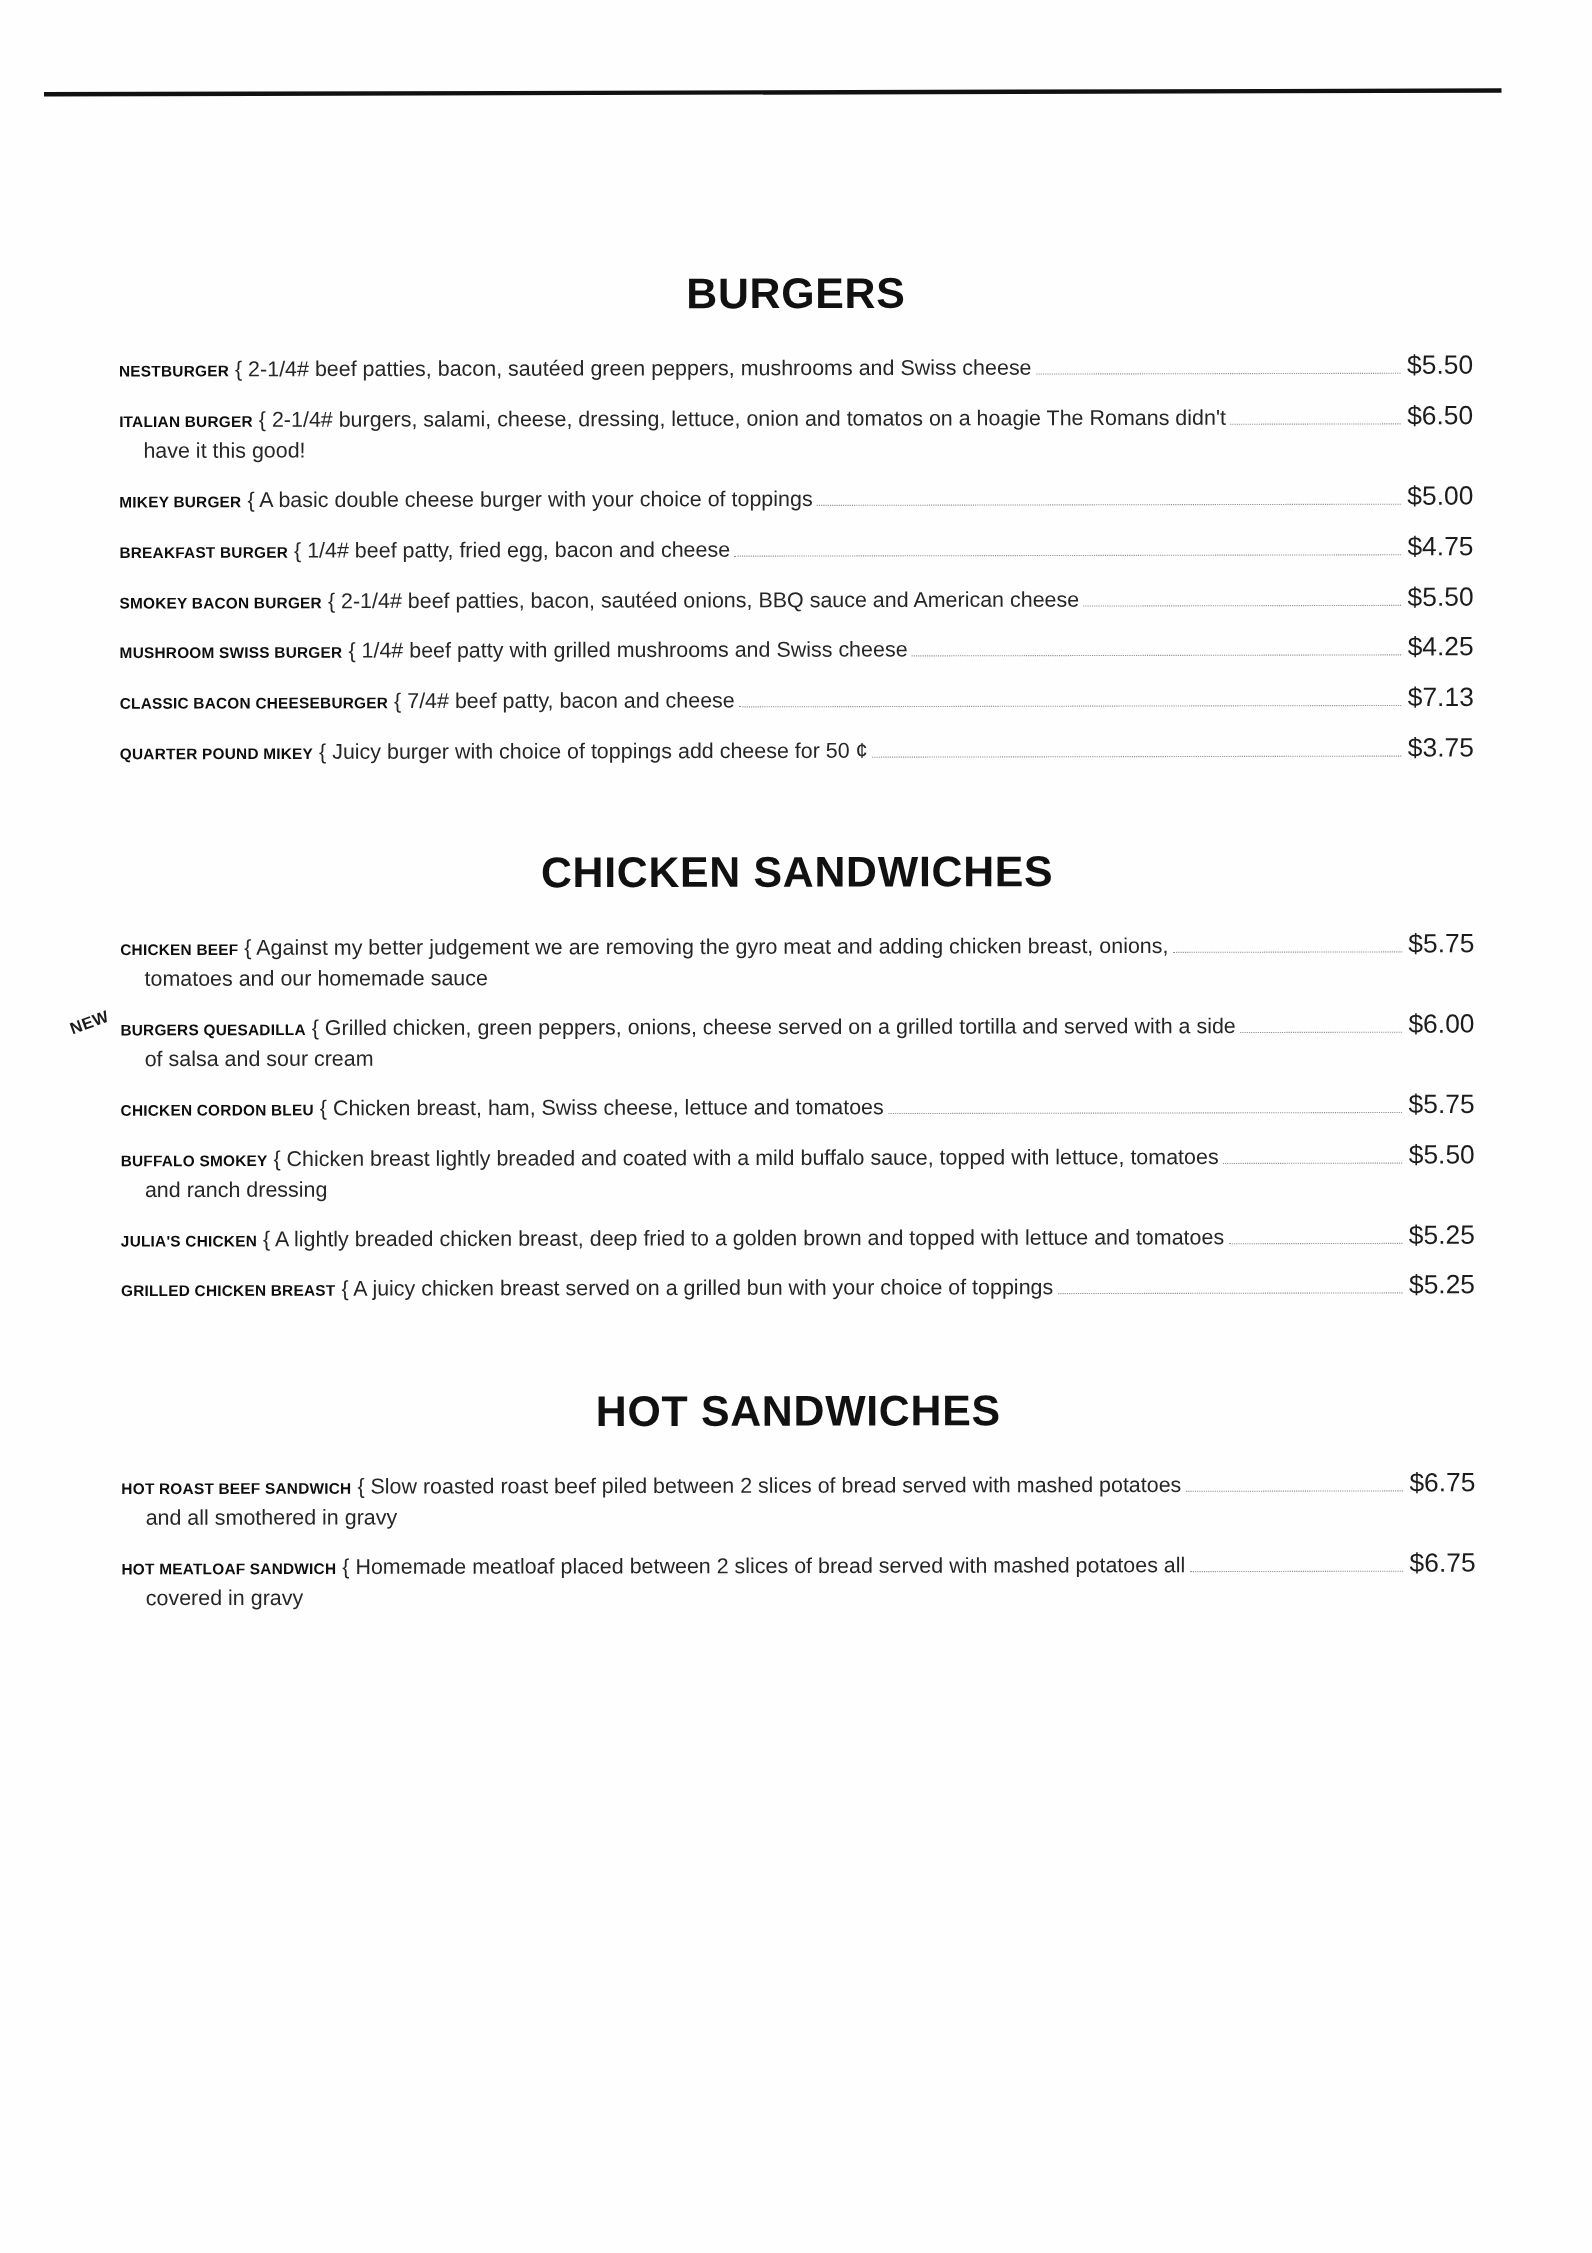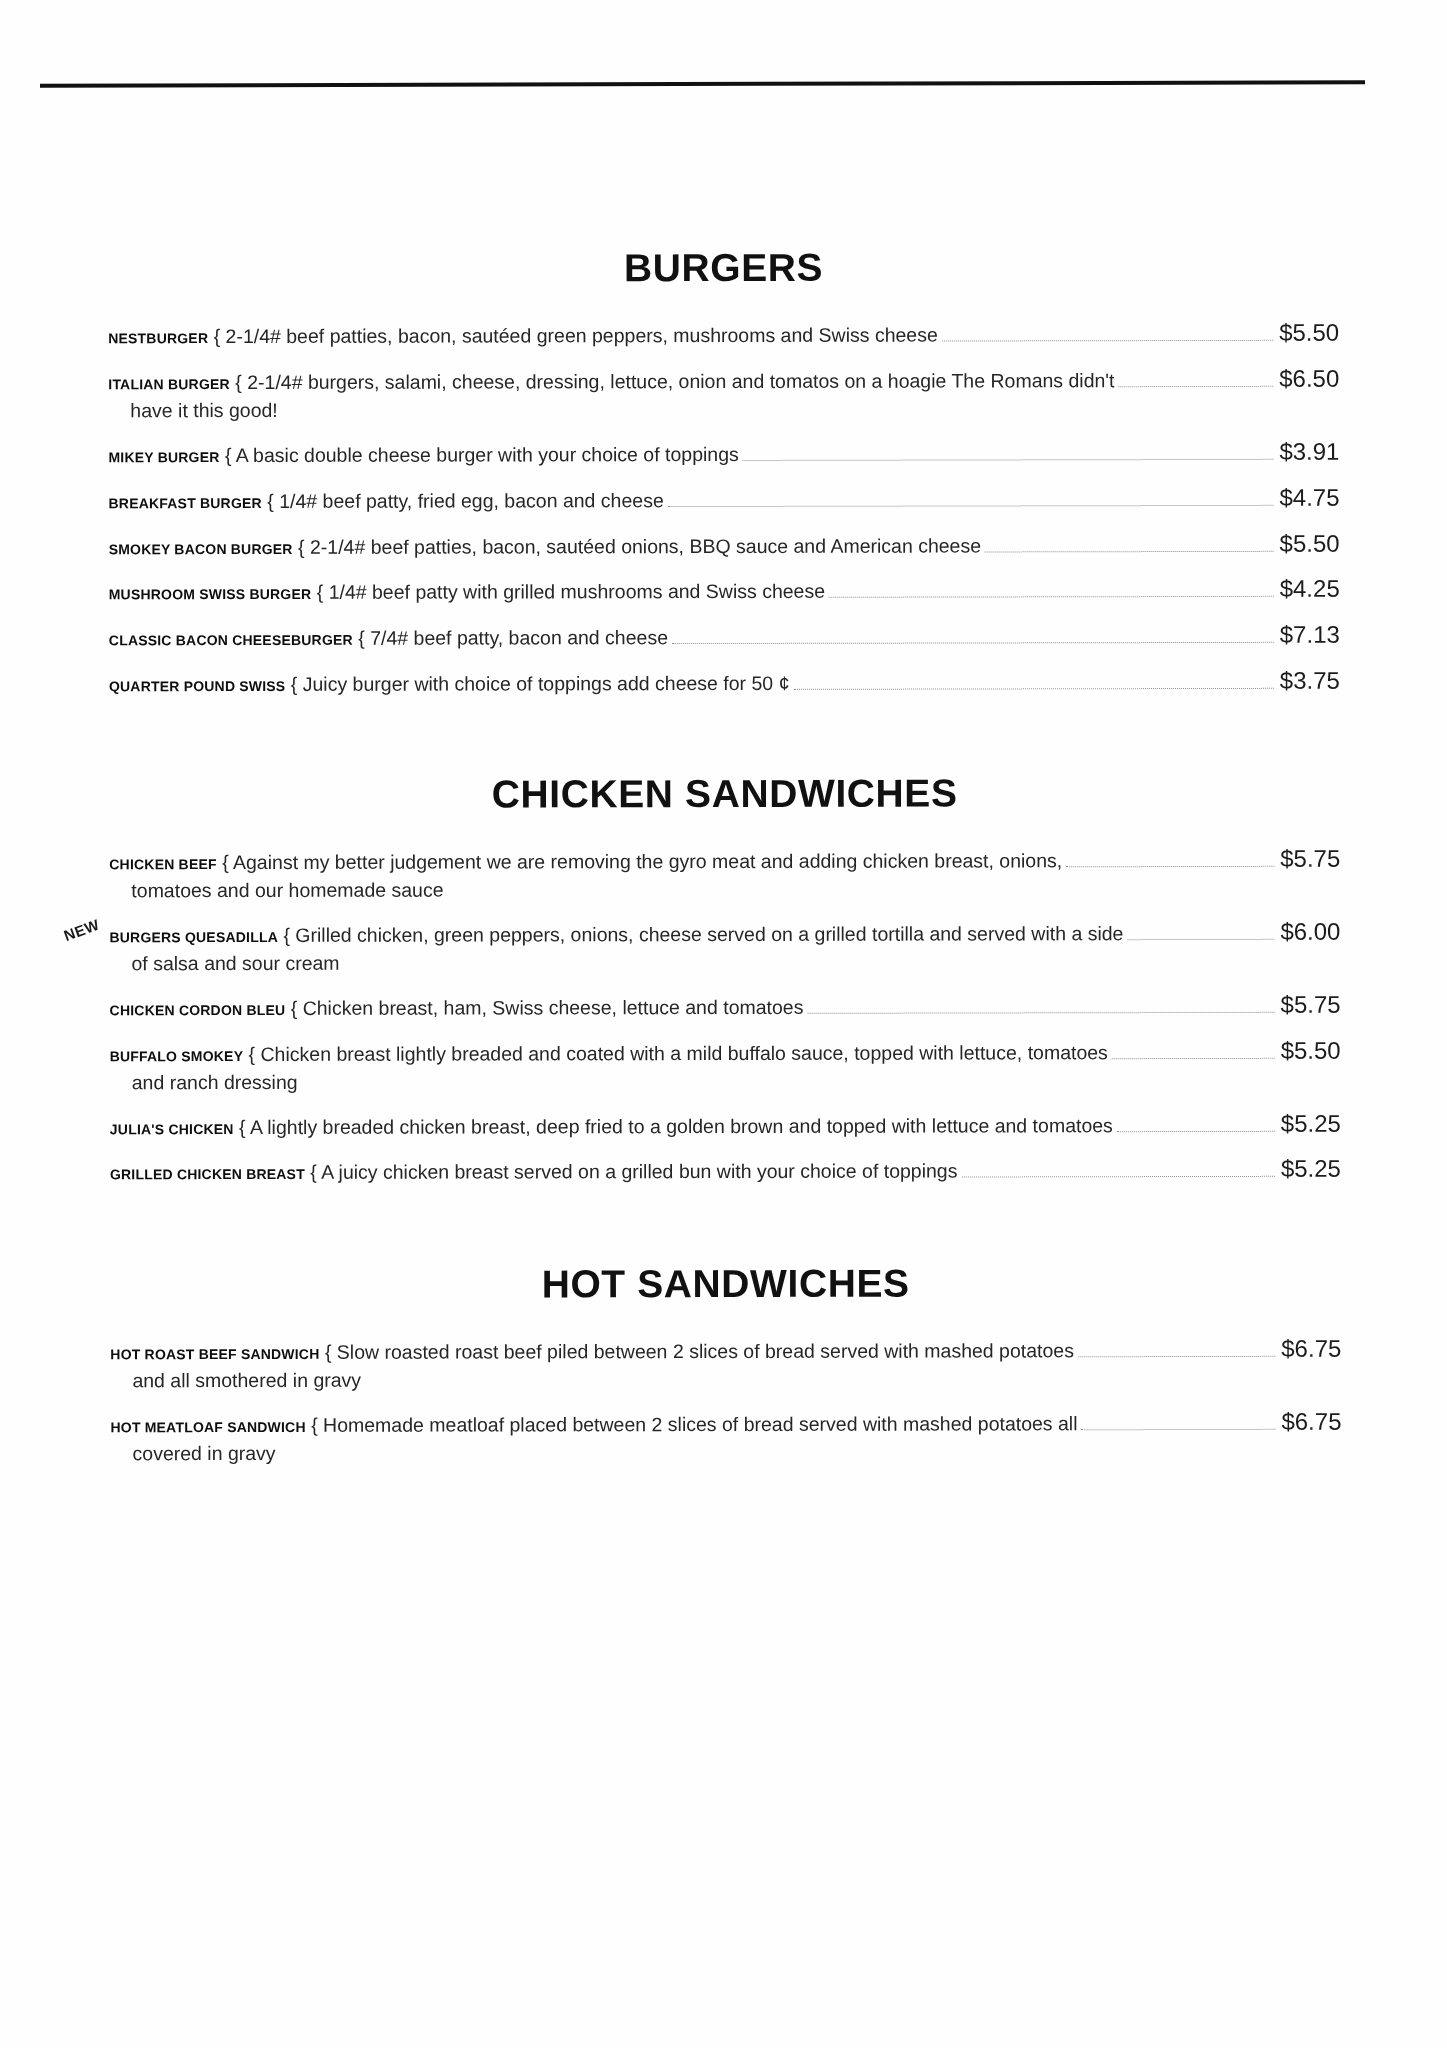--- a/index.html
+++ b/index.html
@@ -179,21 +179,21 @@
             <div class="item-cont">have it this good!</div>
           </div>
 
           <div class="item">
             <div class="item-line">
               <span class="item-text">
                 <span class="item-name">MIKEY BURGER</span>
                 <span class="item-desc">{ A basic double cheese burger with your choice of toppings</span>
               </span>
               <span class="dots"></span>
-              <span class="price">$3.91</span>
+              <span class="price">$5.00</span>
             </div>
           </div>
 
           <div class="item">
             <div class="item-line">
               <span class="item-text">
                 <span class="item-name">BREAKFAST BURGER</span>
                 <span class="item-desc">{ 1/4# beef patty, fried egg, bacon and cheese</span>
               </span>
               <span class="dots"></span>
@@ -230,21 +230,21 @@
                 <span class="item-desc">{ 7/4# beef patty, bacon and cheese</span>
               </span>
               <span class="dots"></span>
               <span class="price">$7.13</span>
             </div>
           </div>
 
           <div class="item">
             <div class="item-line">
               <span class="item-text">
-                <span class="item-name">QUARTER POUND SWISS</span>
+                <span class="item-name">QUARTER POUND MIKEY</span>
                 <span class="item-desc">{ Juicy burger with choice of toppings add cheese for 50 ¢</span>
               </span>
               <span class="dots"></span>
               <span class="price">$3.75</span>
             </div>
           </div>
 
         </div>
       </section>
 

